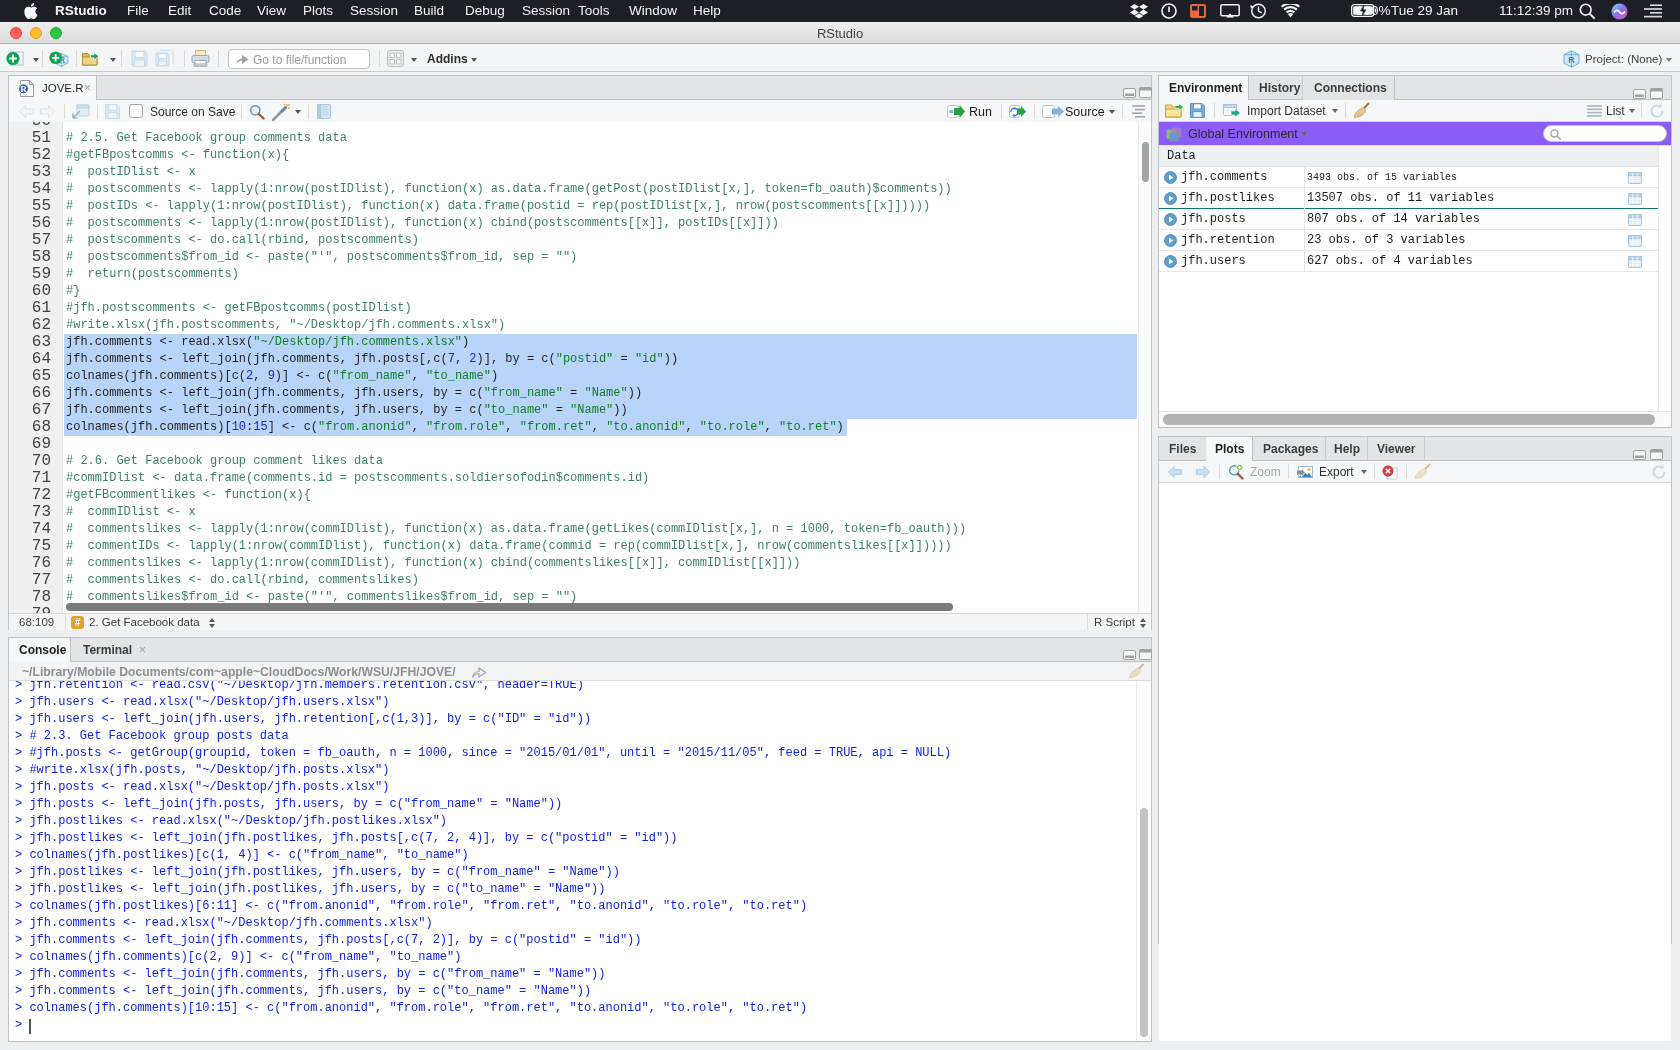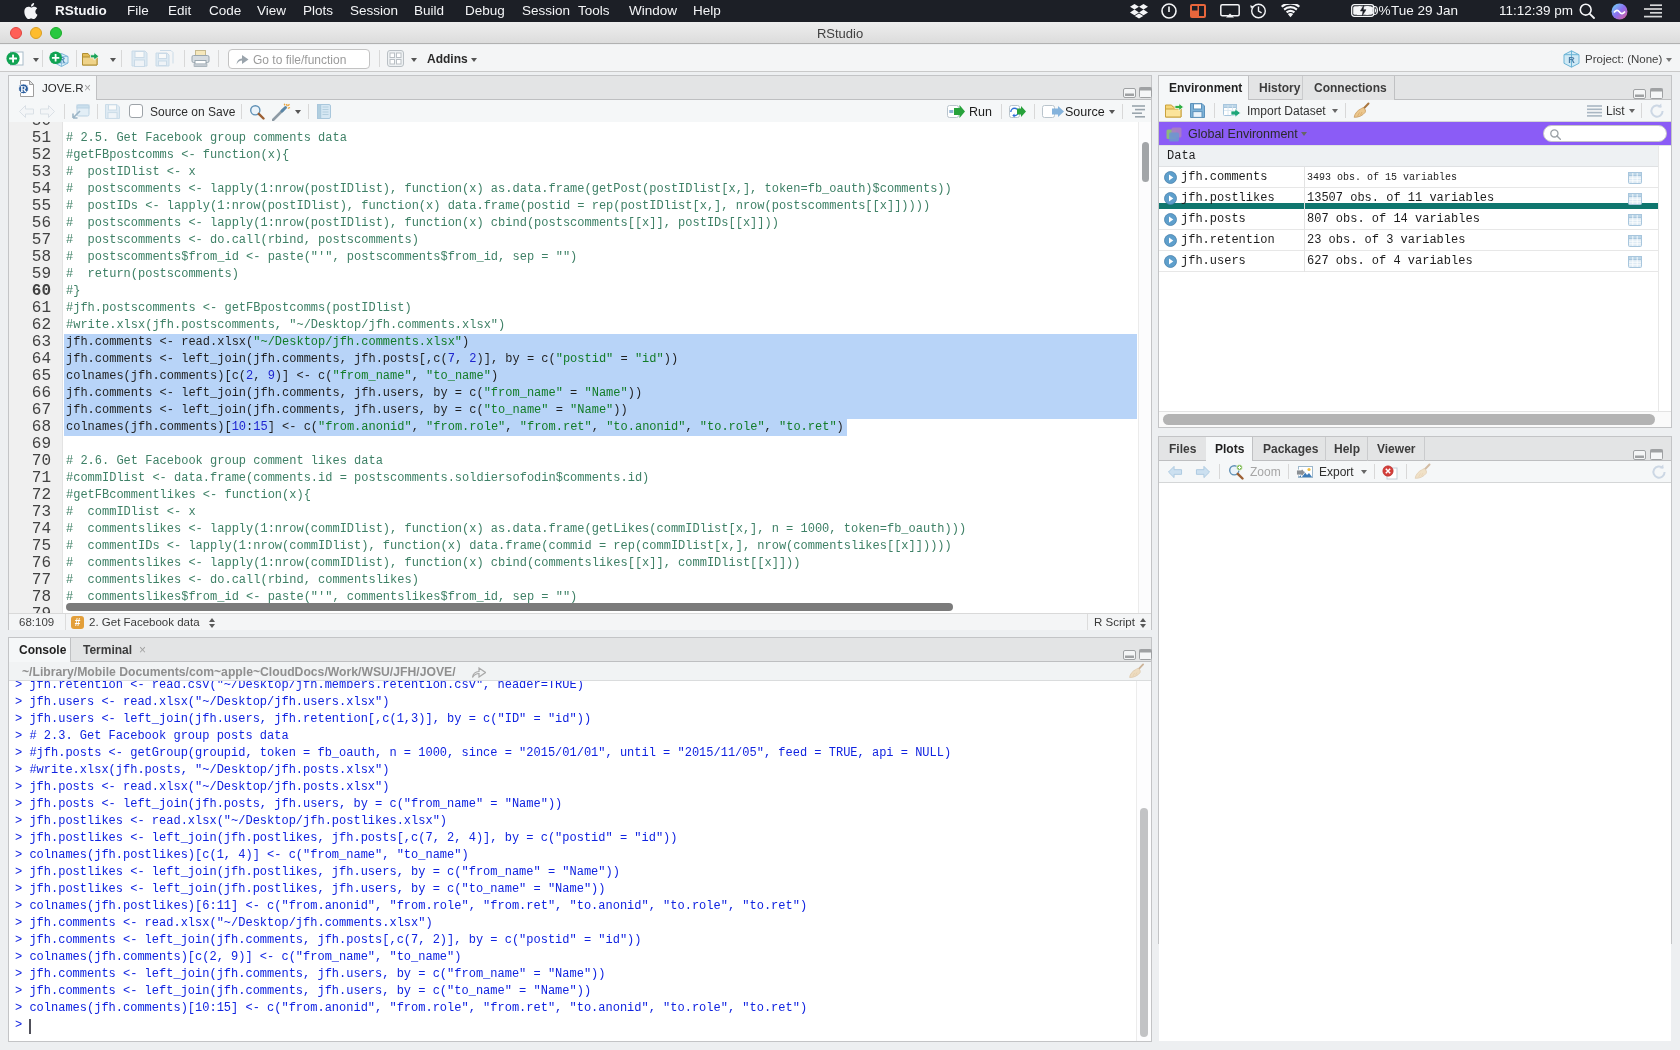--- a/index.html
+++ b/index.html
@@ -322,21 +322,21 @@
 <div class="ln" style="top:76px;">55</div>
 <div class="cl cm" style="left:57px;top:76px;">#  postIDs &lt;- lapply(1:nrow(postIDlist), function(x) data.frame(postid = rep(postIDlist[x,], nrow(postscomments[[x]]))))</div>
 <div class="ln" style="top:93px;">56</div>
 <div class="cl cm" style="left:57px;top:93px;">#  postscomments &lt;- lapply(1:nrow(postIDlist), function(x) cbind(postscomments[[x]], postIDs[[x]]))</div>
 <div class="ln" style="top:110px;">57</div>
 <div class="cl cm" style="left:57px;top:110px;">#  postscomments &lt;- do.call(rbind, postscomments)</div>
 <div class="ln" style="top:127px;">58</div>
 <div class="cl cm" style="left:57px;top:127px;">#  postscomments$from_id &lt;- paste("'", postscomments$from_id, sep = "")</div>
 <div class="ln" style="top:144px;">59</div>
 <div class="cl cm" style="left:57px;top:144px;">#  return(postscomments)</div>
-<div class="ln" style="top:161px;font-weight:bold;">60</div>
+<div class="ln" style="top:161px;">60</div>
 <div class="cl cm" style="left:57px;top:161px;">#}</div>
 <div class="ln" style="top:178px;">61</div>
 <div class="cl cm" style="left:57px;top:178px;">#jfh.postscomments &lt;- getFBpostcomms(postIDlist)</div>
 <div class="ln" style="top:195px;">62</div>
 <div class="cl cm" style="left:57px;top:195px;">#write.xlsx(jfh.postscomments, "~/Desktop/jfh.comments.xlsx")</div>
 <div class="ln" style="top:212px;">63</div>
 <div class="cl" style="left:57px;top:212px;">jfh.comments &lt;- read.xlsx(<span class="st">"~/Desktop/jfh.comments.xlsx"</span>)</div>
 <div class="ln" style="top:229px;">64</div>
 <div class="cl" style="left:57px;top:229px;">jfh.comments &lt;- left_join(jfh.comments, jfh.posts[,c(<span class="nu">7</span>, <span class="nu">2</span>)], by = c(<span class="st">"postid"</span> = <span class="st">"id"</span>))</div>
 <div class="ln" style="top:246px;">65</div>
@@ -541,21 +541,21 @@
         <rect x="0.5" y="0.5" width="13" height="11" rx="1" fill="#ddeaf4" stroke="#a8c6dd"></rect>
         <rect x="0.5" y="0.5" width="13" height="3" fill="#bcd6e8" stroke="#a8c6dd"></rect>
         <g stroke="#ffffff" stroke-width="0.8">
           <line x1="4.8" y1="1" x2="4.8" y2="11"></line>
           <line x1="9.2" y1="1" x2="9.2" y2="11"></line>
           <line x1="1" y1="6.2" x2="13" y2="6.2"></line>
           <line x1="1" y1="8.8" x2="13" y2="8.8"></line>
         </g>
       </svg>
     </div>
-<div class="abs" style="left:0;top:112px;width:500px;height:21px;border-bottom:6px solid #0f766e;text-align:right;">
+<div class="abs" style="left:0;top:112px;width:500px;height:21px;border-bottom:1px solid #0f766e;text-align:right;">
       <svg class="abs" style="left:5px;top:4px;" width="13" height="13" viewBox="0 0 13 13">
         <circle cx="6.5" cy="6.5" r="6" fill="#5e9fcc" stroke="#4880ab" stroke-width="0.8"></circle>
         <path d="M5 3.4 L9.3 6.5 L5 9.6z" fill="#fff"></path>
       </svg>
       <div class="abs" style="left:22px;top:3px;font-family:'Liberation Mono',monospace;font-size:12px;color:#1c1c1c;">jfh.postlikes</div>
       <div class="abs" style="left:145px;top:0;width:1px;height:21px;background:#e3e3e3;"></div>
       <div class="abs" style="left:148px;top:3px;font-family:'Liberation Mono',monospace;font-size:12px;color:#1c1c1c;">13507 obs. of 11 variables</div>
       <svg class="abs" style="left:469px;top:5px;" width="14" height="12" viewBox="0 0 14 12">
         <rect x="0.5" y="0.5" width="13" height="11" rx="1" fill="#ddeaf4" stroke="#a8c6dd"></rect>
         <rect x="0.5" y="0.5" width="13" height="3" fill="#bcd6e8" stroke="#a8c6dd"></rect>

